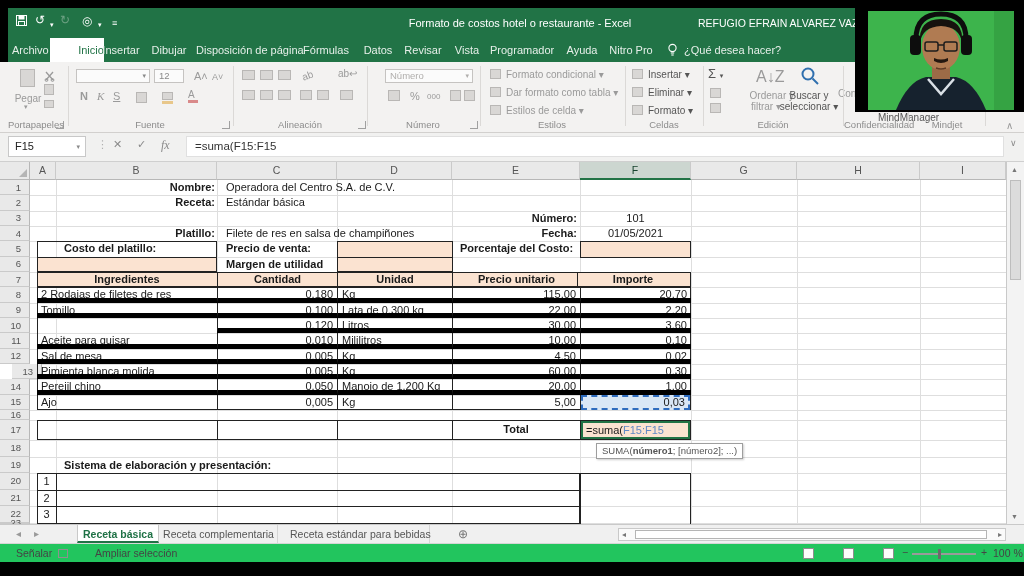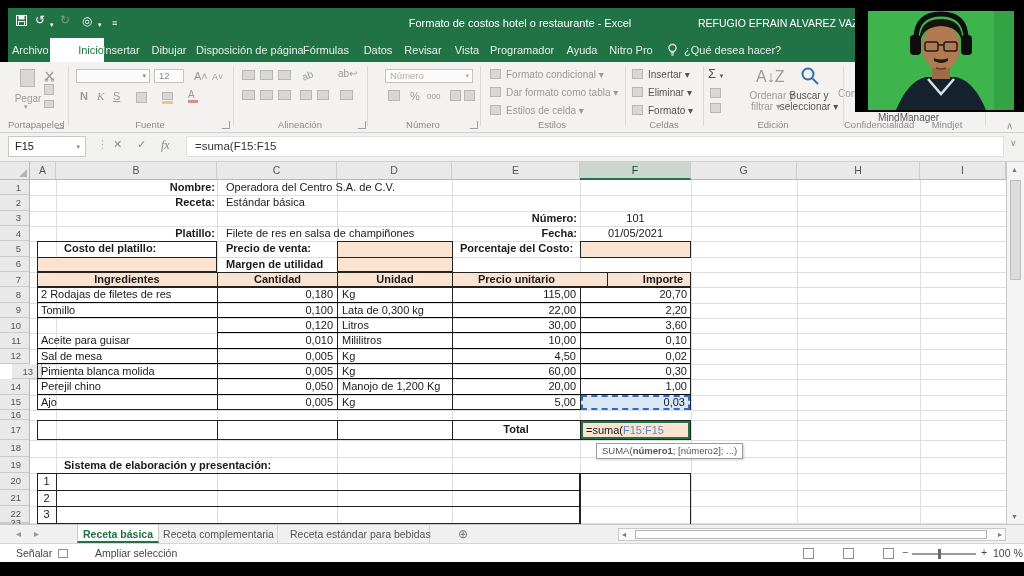--- a/index.html
+++ b/index.html
@@ -47,21 +47,21 @@
   .gridv{position:absolute;top:18px;height:344px;width:1px;background:#dedede;}
   .gridh{position:absolute;left:30px;width:976px;height:1px;background:#dedede;}
   .box{position:absolute;border:1px solid #222;box-sizing:border-box;}
   .peach{background:#fbe3d1;}
   .cell{position:absolute;font-size:11px;color:#1a1a1a;white-space:nowrap;overflow:hidden;}
   .al-l{text-align:left;padding-left:4px;}
   .al-r{text-align:right;padding-right:4px;}
   .al-c{text-align:center;}
   .b{font-weight:bold;}
   .bl{border-left:1px solid #222;box-sizing:border-box;}
-  .bb{border-bottom:1px solid #000000;box-sizing:border-box;}
+  .bb{border-bottom:5px solid #000000;box-sizing:border-box;}
   .vline{position:absolute;width:1px;background:#222;}
   .hline{position:absolute;height:1px;background:#222;}
   .ants{position:absolute;left:581px;top:233px;width:109px;height:15px;background:#d9e7f6;
         border:2px dashed #2e6cbe;box-sizing:border-box;font-size:11px;color:#1a1a1a;
         text-align:right;padding-right:3px;line-height:11px;}
   .f17{position:absolute;left:581px;top:259px;width:109px;height:18px;background:#fbe3d1;
        border:2px solid #217346;box-sizing:border-box;font-size:11px;line-height:14px;padding-left:3px;white-space:nowrap;}
   .tooltip{position:absolute;left:596px;top:281px;height:14px;background:#ffffff;
            border:1px solid #9e9e9e;font-size:9.5px;color:#555;line-height:13px;padding:0 5px;
            white-space:nowrap;box-shadow:1px 1px 2px rgba(0,0,0,.2);}
@@ -69,21 +69,21 @@
            border-left:1px solid #c9c9c9;box-sizing:border-box;}
   
   .tabstrip{position:absolute;left:0;top:524px;width:1024px;height:19px;background:#f0f0f0;
             border-top:1px solid #c9c9c9;box-sizing:border-box;}
   .stab{position:absolute;top:0;height:18px;line-height:18px;font-size:10.5px;color:#555;
         text-align:center;white-space:nowrap;border-right:1px solid #d5d5d5;box-sizing:border-box;}
   .stab-active{background:#ffffff;color:#1e7145;font-weight:bold;border-left:1px solid #c9c9c9;
                border-right:1px solid #c9c9c9;border-bottom:2px solid #217346;}
   .hscroll{position:absolute;left:618px;top:3px;width:388px;height:13px;background:#fafafa;
            border:1px solid #c9c9c9;box-sizing:border-box;}
-  .status{position:absolute;left:0;top:543px;width:1024px;height:19px;background:#ffffff;
+  .status{position:absolute;left:0;top:543px;width:1024px;height:19px;background:#22c55e;
           border-top:1px solid #d6d6d6;box-sizing:border-box;}
   .st{position:absolute;top:3px;font-size:10.5px;color:#444;white-space:nowrap;}
   .viewchip{position:absolute;top:4px;width:11px;height:11px;border:1px solid #8f8f8f;box-sizing:border-box;background:#fdfdfd;}
   
   .webcam{position:absolute;left:855px;top:6px;width:169px;height:106px;background:#000;}
 </style>
 </head>
 <body>
 
 <div class="screen">
@@ -350,21 +350,21 @@
         <div class="a" style="left: 37px; top: 311px; width: 543px; height: 51px; border-top: 1px solid rgb(34, 34, 34); border-right: 1px solid rgb(34, 34, 34); border-left: 1px solid rgb(34, 34, 34); border-image: initial; border-bottom: none; box-sizing: border-box;"></div>
         <div class="vline" style="left: 56px; top: 311px; height: 51px;"></div>
         <div class="hline" style="left: 37px; top: 327.5px; width: 543px; background: rgb(34, 34, 34);"></div>
         <div class="hline" style="left: 37px; top: 344px; width: 543px; background: rgb(34, 34, 34);"></div>
         <div class="hline" style="left: 37px; top: 360.5px; width: 543px; background: rgb(34, 34, 34);"></div>
         <div class="a" style="left: 580px; top: 311px; width: 111px; height: 51px; border-top: 1px solid rgb(34, 34, 34); border-right: 1px solid rgb(34, 34, 34); border-left: 1px solid rgb(34, 34, 34); border-image: initial; border-bottom: none; box-sizing: border-box;"></div>
         <div class="cell al-c b" style="left: 37px; top: 110px; width: 180px; height: 15.4px; line-height: 15.4px;">Ingredientes</div>
         <div class="cell al-c b bl" style="left: 217px; top: 110px; width: 120px; height: 15.4px; line-height: 15.4px;">Cantidad</div>
         <div class="cell al-c b bl" style="left: 337px; top: 110px; width: 115px; height: 15.4px; line-height: 15.4px;">Unidad</div>
         <div class="cell al-c b bl" style="left: 452px; top: 110px; width: 128px; height: 15.4px; line-height: 15.4px;">Precio unitario</div>
-        <div class="cell al-c b bl" style="left: 607px; top: 110px; width: 111px; height: 15.4px; line-height: 15.4px;">Importe</div>
+        <div class="cell al-c b bl" style="left: 577px; top: 110px; width: 111px; height: 15.4px; line-height: 15.4px;">Importe</div>
         <div class="cell al-l bb" style="left: 37px; top: 125.4px; width: 180px; height: 15.3px; line-height: 14.3px;">2 Rodajas de filetes de res</div>
         <div class="cell al-r bl bb" style="left: 217px; top: 125.4px; width: 120px; height: 15.3px; line-height: 14.3px;">0,180</div>
         <div class="cell al-l bl bb" style="left: 337px; top: 125.4px; width: 115px; height: 15.3px; line-height: 14.3px;">Kg</div>
         <div class="cell al-r bl bb" style="left: 452px; top: 125.4px; width: 128px; height: 15.3px; line-height: 14.3px;">115,00</div>
         <div class="cell al-r bl bb" style="left: 580px; top: 125.4px; width: 111px; height: 15.3px; line-height: 14.3px;">20,70</div>
         <div class="cell al-l bb" style="left: 37px; top: 140.7px; width: 180px; height: 15.3px; line-height: 14.3px;">Tomillo</div>
         <div class="cell al-r bl bb" style="left: 217px; top: 140.7px; width: 120px; height: 15.3px; line-height: 14.3px;">0,100</div>
         <div class="cell al-l bl bb" style="left: 337px; top: 140.7px; width: 115px; height: 15.3px; line-height: 14.3px;">Lata de 0,300 kg</div>
         <div class="cell al-r bl bb" style="left: 452px; top: 140.7px; width: 128px; height: 15.3px; line-height: 14.3px;">22,00</div>
         <div class="cell al-r bl bb" style="left: 580px; top: 140.7px; width: 111px; height: 15.3px; line-height: 14.3px;">2,20</div>

